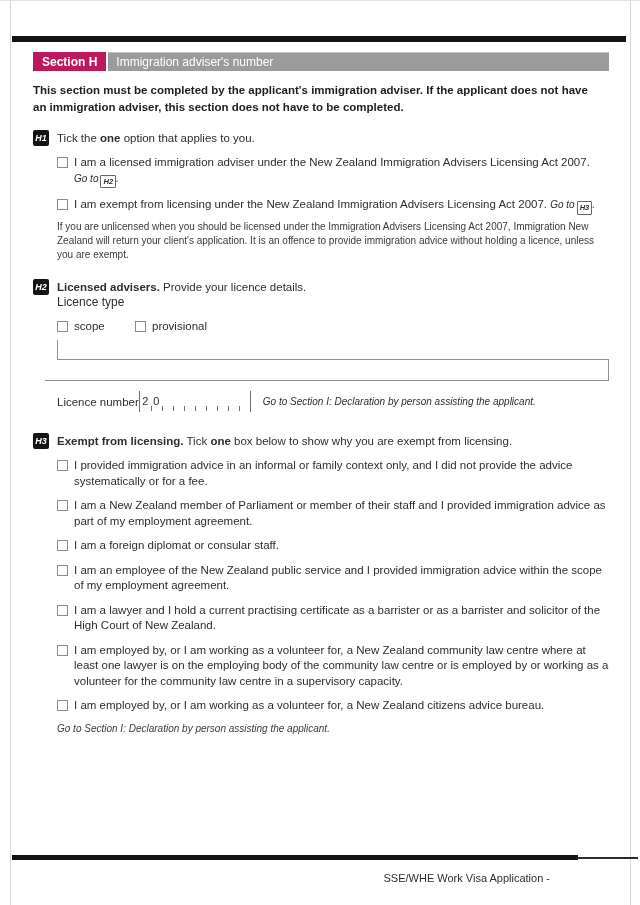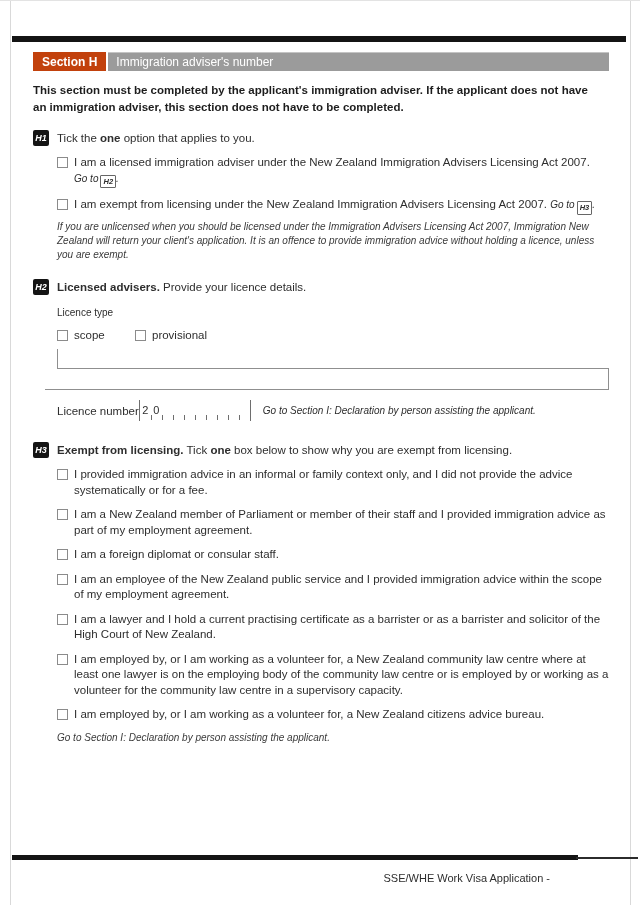--- a/index.html
+++ b/index.html
@@ -13,21 +13,21 @@
   .scan-edge-right { position:absolute; top:0; left:630px; width:1px; height:905px; background:#d9d9d9; }
   .scan-edge-top   { position:absolute; top:0; left:0; width:640px; height:1px; background:#e3e3e3; }
 
   .top-rule { position:absolute; top:36px; left:12px; width:614px; height:6px; background:#141414; }
 
   .content { position:absolute; top:52px; left:33px; width:576px; }
 
   
   .sec-header { display:flex; height:19px; }
   .sec-label {
-    background:#c2410c; color:#ffffff; font-size:12px; font-weight:bold;
+    background:#be185d; color:#ffffff; font-size:12px; font-weight:bold;
     padding:0 9px; display:flex; align-items:center; white-space:nowrap;
   }
   .sec-title {
     background:#9b9b9b; color:#ffffff; font-size:12px;
     margin-left:2px; flex:1; display:flex; align-items:center; padding:0 8px;
     border-top:1px solid #c4c4c4;
   }
 
   .intro { margin-top:11px; width:556px; font-size:11.5px; font-weight:bold; line-height:1.45; color:#1d1d1d; }
 
@@ -47,23 +47,23 @@
   .cb {
     flex:0 0 11px; width:11px; height:11px; border:1px solid #8b8b8b; background:#fff;
     margin-top:2px; margin-right:6px; cursor:pointer;
   }
   .opt-text { font-size:11.5px; line-height:15.5px; }
   .goto { font-style:italic; font-size:10px; white-space:nowrap; }
   .goto-ref {
     display:inline-block; border:1px solid #666; font-size:7.5px; font-weight:bold; font-style:italic;
     line-height:1; padding:2px 2px; vertical-align:-2px; margin-left:2px; border-radius:1px;
   }
-  .note { font-style:italic; font-size:10px; line-height:1.42; color:#3a3a3a; margin-top:5px; width:552px; }
-
-  .plain-label { font-size:10px; margin-top:12px; }
+  .note { font-size:10px; line-height:1.42; color:#3a3a3a; margin-top:5px; width:552px; }
+
+  .plain-label { font-size:12px; margin-top:0; }
 
   
   .type-row { display:flex; align-items:flex-start; margin-top:10px; }
   .type-opt { display:flex; align-items:flex-start; }
   .type-opt .lbl { font-size:11.5px; font-weight:normal; line-height:15px; }
   .w1 { width:78px; } .w2 { width:98px; }
   .cond-note { font-style:italic; font-size:10px; line-height:15px; margin-left:4px; }
 
   
   .write-area { margin-top:6px; }

